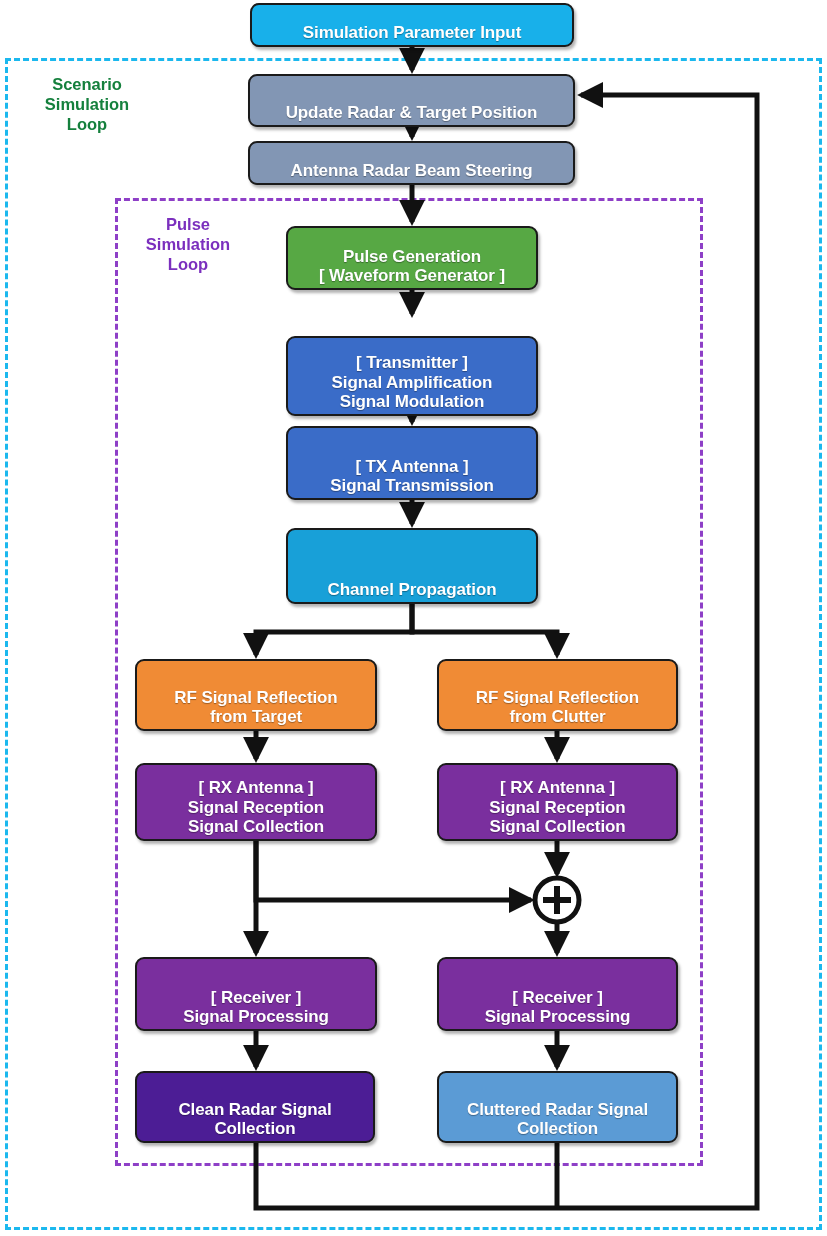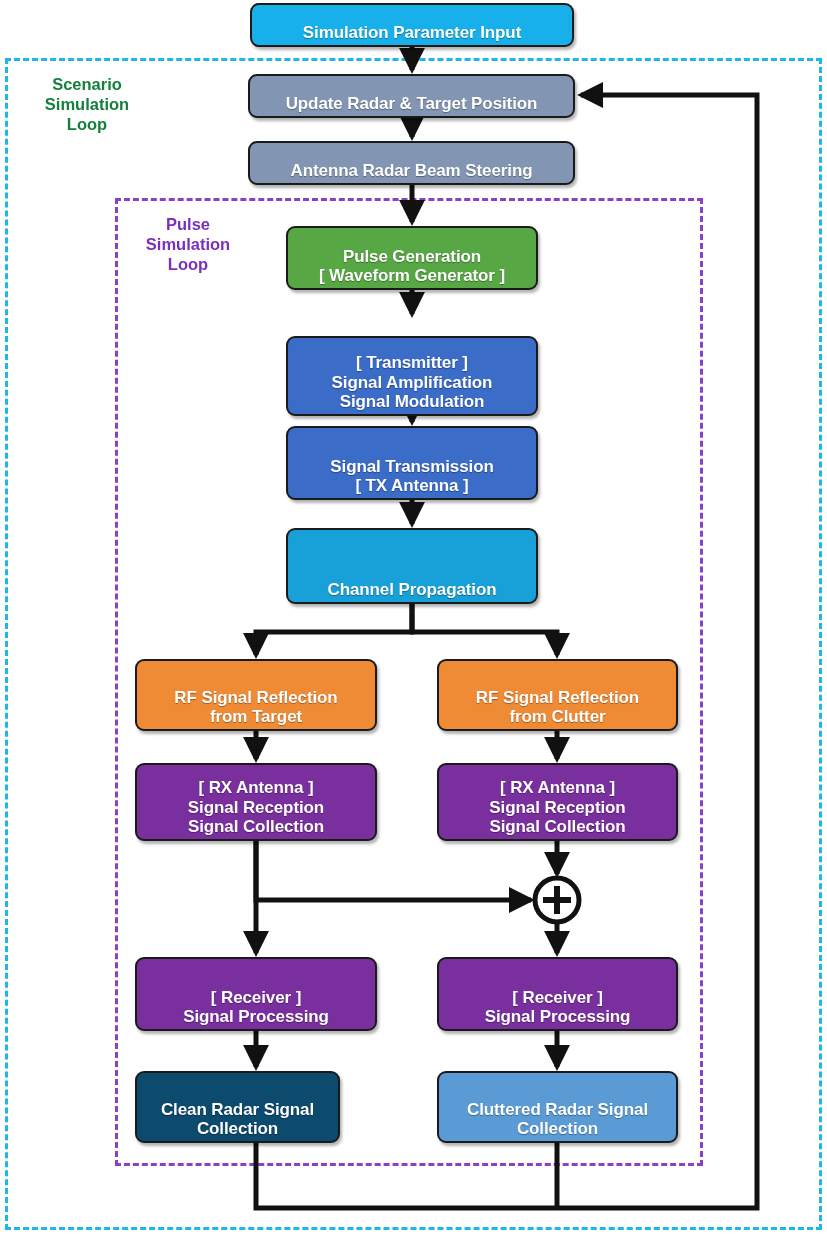--- a/index.html
+++ b/index.html
@@ -133,21 +133,21 @@
     <g>
       <circle cx="557" cy="900" r="22" fill="#ffffff" stroke="#111111" stroke-width="5"></circle>
       <path d="M 543 900 L 571 900 M 557 886 L 557 914" stroke="#111111" stroke-width="6" fill="none"></path>
     </g>
   </svg>
 
   <div class="node" style="left:250px; top:3px; width:324px; height:44px; background:#18b0ea;">
     <span>Simulation Parameter Input</span>
   </div>
 
-  <div class="node" style="left:248px; top:74px; width:327px; height:44px; background:#8296b4;">
+  <div class="node" style="left:248px; top:74px; width:327px; height:53px; background:#8296b4;">
     <span>Update Radar &amp; Target Position</span>
   </div>
 
   <div class="node" style="left:248px; top:141px; width:327px; height:44px; background:#8296b4;">
     <span>Antenna Radar Beam Steering</span>
   </div>
 
   <div class="node" style="left:286px; top:226px; width:252px; height:64px; background:#57a844;">
     <div style="width:100%;">
       <span>Pulse Generation</span>
@@ -158,22 +158,22 @@
   <div class="node" style="left:286px; top:318px; width:252px; height:80px; background:#3a6cc8;margin-top:18px;">
     <div style="width:100%;">
       <span>[ Transmitter ]</span>
       <span>Signal Amplification</span>
       <span>Signal Modulation</span>
     </div>
   </div>
 
   <div class="node" style="left:286px; top:426px; width:252px; height:74px; background:#3a6cc8;">
     <div style="width:100%;">
+      <span>[ TX Antenna ]</span>
       <span>Signal Transmission</span>
-      <span>[ TX Antenna ]</span>
     </div>
   </div>
 
   <div class="node" style="left:286px; top:528px; width:252px; height:76px; background:#18a0d8;">
     <span>Channel Propagation</span>
   </div>
 
   <div class="node" style="left:135px; top:659px; width:242px; height:72px; background:#f08b35;">
     <div style="width:100%;">
       <span>RF Signal Reflection</span>
@@ -211,21 +211,21 @@
     </div>
   </div>
 
   <div class="node" style="left:437px; top:957px; width:241px; height:74px; background:#7a2f9e;">
     <div style="width:100%;">
       <span>[ Receiver ]</span>
       <span>Signal Processing</span>
     </div>
   </div>
 
-  <div class="node" style="left:135px; top:1071px; width:205px; height:72px; background:#0c4a6e;">
+  <div class="node" style="left:135px; top:1071px; width:240px; height:72px; background:#4c1d95;">
     <div style="width:100%;">
       <span>Clean Radar Signal</span>
       <span>Collection</span>
     </div>
   </div>
 
   <div class="node" style="left:437px; top:1071px; width:241px; height:72px; background:#5b9bd5;">
     <div style="width:100%;">
       <span>Cluttered Radar Signal</span>
       <span>Collection</span>

